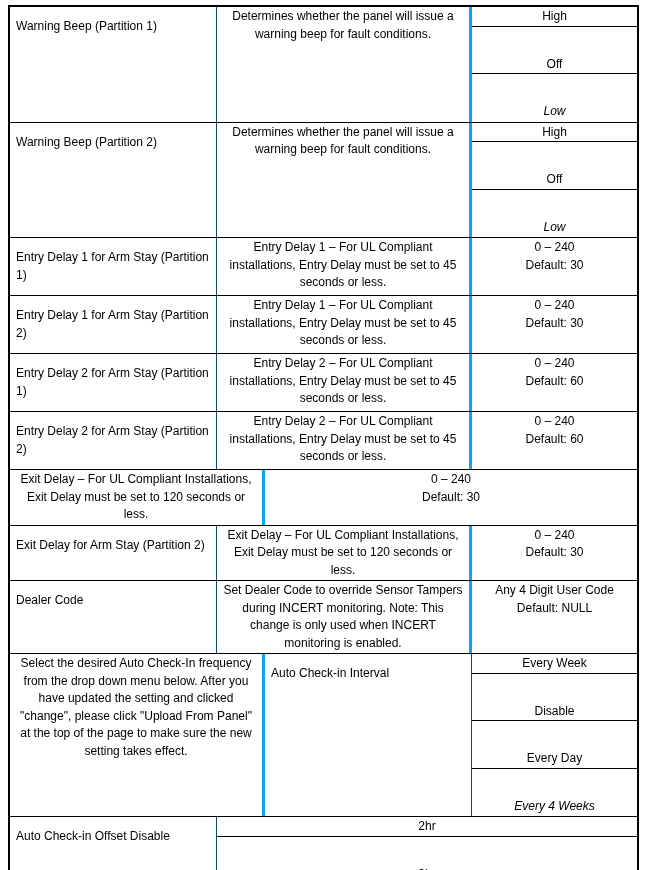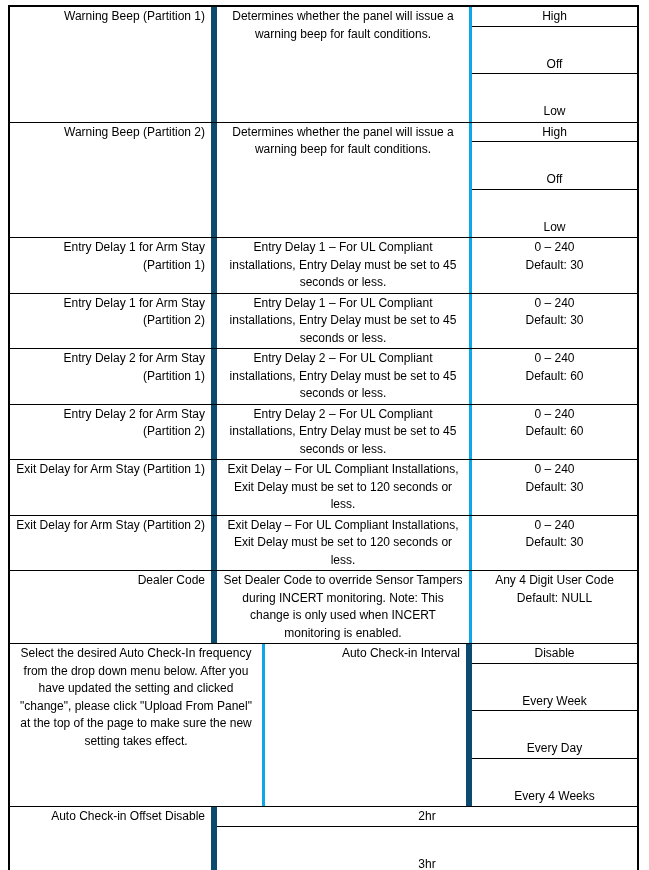--- a/index.html
+++ b/index.html
@@ -33,23 +33,23 @@
   }
   .t-row:last-child {
     border-bottom: none;
   }
   .cell {
     box-sizing: border-box;
   }
   .c1 {
     width: 207px;
     flex: 0 0 207px;
-    border-right: 6px solid #0c4a6e;
-    text-align: right;
-    padding: 1px 6px;
+    border-right: 1px solid #0c4a6e;
+    text-align: left;
+    padding: 11px 6px;
   }
   .c2 {
     width: 255px;
     flex: 0 0 255px;
     border-right: 3px solid #0ea5e9;
     text-align: center;
     padding: 1px 4px;
   }
   .c3 {
     width: 165px;
@@ -62,20 +62,21 @@
   .option {
     flex: 0 0 auto;
     min-height: 19.5px;
     border-bottom: 1px solid #000;
     padding-top: 1px;
     box-sizing: border-box;
   }
   .option:last-child {
     flex: 1 1 auto;
     border-bottom: none;
+    font-style: italic;
   }
   .value-text {
     padding-top: 1px;
     white-space: pre-line;
   }
 </style>
 </head>
 <body>
 
 <div class="settings-table">
@@ -153,23 +154,20 @@
     <div class="cell c2">
       <span>Entry Delay 2 – For UL Compliant installations, Entry Delay must be set to 45 seconds or less.</span>
     </div>
     <div class="cell c3">
         <div class="value-text">0 – 240
 Default: 60</div>
       </div>
   </div>
 
   <div class="t-row">
-    <div class="cell c1">
-      <span>Exit Delay for Arm Stay (Partition 1)</span>
-    </div>
     <div class="cell c2">
       <span>Exit Delay – For UL Compliant Installations, Exit Delay must be set to 120 seconds or less.</span>
     </div>
     <div class="cell c3">
         <div class="value-text">0 – 240
 Default: 30</div>
       </div>
   </div>
 
   <div class="t-row">
@@ -199,22 +197,22 @@
   </div>
 
   <div class="t-row">
     <div class="cell c2">
       <span>Select the desired Auto Check-In frequency from the drop down menu below. After you have updated the setting and clicked "change", please click "Upload From Panel" at the top of the page to make sure the new setting takes effect.</span>
     </div>
     <div class="cell c1">
       <span>Auto Check-in Interval</span>
     </div>
     <div class="cell c3">
+        <div class="option">Every Week</div>
         <div class="option">Disable</div>
-        <div class="option">Every Week</div>
         <div class="option">Every Day</div>
         <div class="option">Every 4 Weeks</div>
       </div>
   </div>
 
   <div class="t-row">
     <div class="cell c1">
       <span>Auto Check-in Offset Disable</span>
     </div>
     <div class="cell c3">

